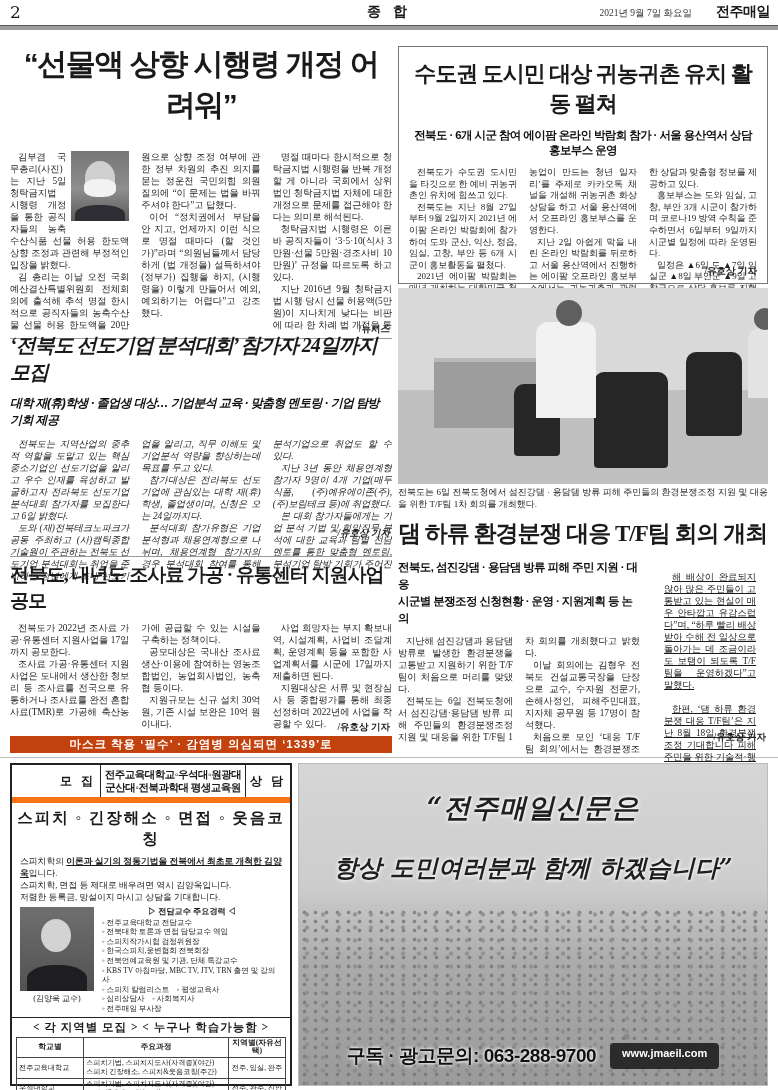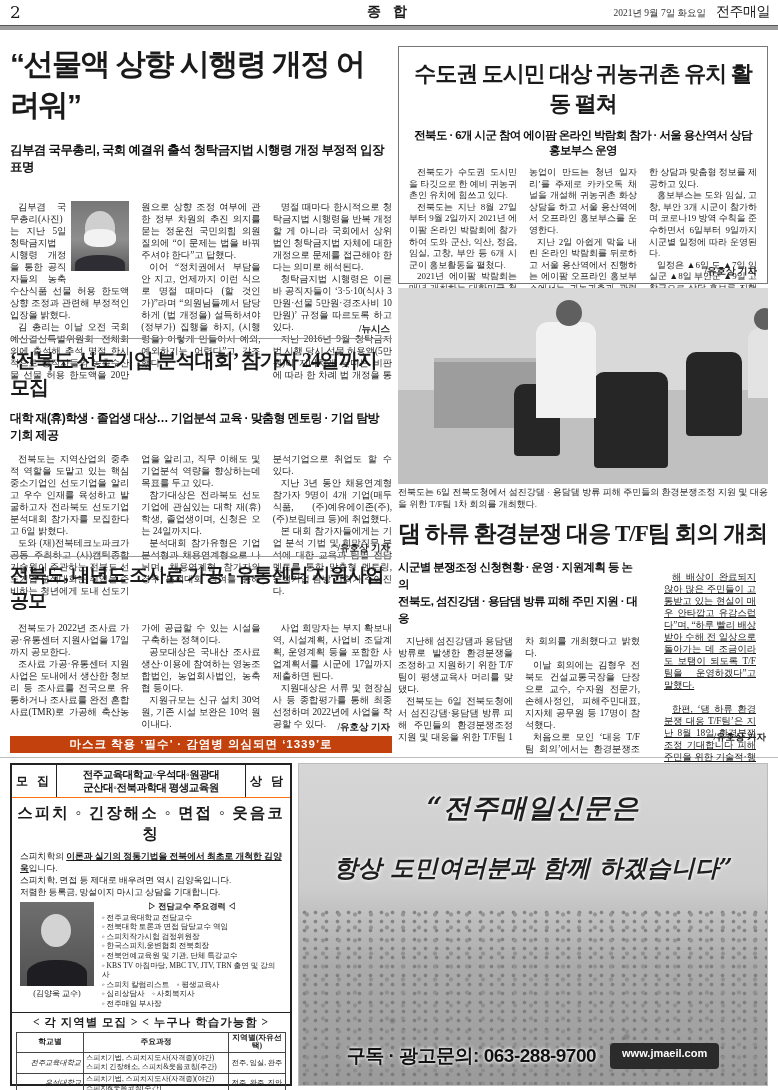--- a/index.html
+++ b/index.html
@@ -3,43 +3,43 @@
 <meta charset="utf-8">
 <style>
   html,body{margin:0;padding:0;background:#e9e9e9;}
   .page{position:relative;width:778px;height:1090px;background:#fff;margin:0 auto;
         font-family:"Liberation Serif",serif;color:#1a1a1a;overflow:hidden;}
   
   .masthead{position:absolute;top:2px;left:8px;right:8px;height:20px;}
   .mh-page{position:absolute;left:2px;bottom:0;font-size:17px;font-family:"DejaVu Serif",serif;}
   .mh-section{position:absolute;left:50%;transform:translateX(-50%);bottom:1px;
               font-family:"Liberation Sans",sans-serif;font-weight:bold;font-size:14px;letter-spacing:4px;}
-  .mh-right{position:absolute;right:0;bottom:1px;display:flex;align-items:baseline;gap:10px;}
+  .mh-right{position:absolute;right:0;bottom:1px;display:flex;align-items:baseline;gap:24px;}
   .mh-date{font-size:9.5px;color:#333;}
-  .mh-paper{font-family:"Liberation Sans",sans-serif;font-weight:normal;font-size:14px;letter-spacing:-.5px;}
+  .mh-paper{font-family:"Liberation Sans",sans-serif;font-weight:bold;font-size:14px;letter-spacing:-.5px;}
   .mh-rule{position:absolute;top:25px;left:0;width:778px;height:4px;background:#9d9d9d;border-top:1px solid #555;}
   .hr{position:absolute;height:1px;background:#999;}
   
   .headline-sans{font-family:"Liberation Sans",sans-serif;font-weight:bold;letter-spacing:-1.5px;}
   .headline-serif{font-family:"Liberation Serif",serif;font-weight:bold;letter-spacing:-1px;}
   .subhead{font-family:"Liberation Sans",sans-serif;font-weight:bold;font-size:12px;letter-spacing:-.6px;color:#111;}
   .body-cols{column-gap:12px;font-size:9.3px;line-height:12px;text-align:justify;overflow:hidden;color:#222;}
   .body-cols p{margin:0;text-indent:8px;}
   .byline{position:absolute;font-size:9.5px;font-weight:bold;color:#222;}
   
   .art1{position:absolute;left:10px;top:40px;width:382px;height:298px;}
-  .art1 .hl{font-size:30px;text-align:left;margin-top:4px;}
+  .art1 .hl{font-size:30px;text-align:center;margin-top:4px;}
   .art1 .sh{margin-top:16px;font-size:12.5px;}
   .art1 .body-cols{margin-top:25px;height:186px;column-count:3;}
   .portrait{float:right;width:58px;height:70px;margin:0 0 4px 5px;background:linear-gradient(#777 0%,#8e8e8e 55%,#5a5a5a 100%);position:relative;overflow:hidden;}
   .portrait .face{position:absolute;left:14px;top:10px;width:30px;height:34px;border-radius:50% 50% 45% 45%;background:#cfcfcf;}
   .portrait .mask{position:absolute;left:13px;top:28px;width:32px;height:18px;border-radius:40%;background:#f2f2f2;}
   .portrait .suit{position:absolute;left:4px;bottom:-4px;width:50px;height:20px;border-radius:45% 45% 0 0;background:#2d2d33;}
   
-  .art2{position:absolute;left:10px;top:347px;width:382px;height:208px;}
+  .art2{position:absolute;left:10px;top:332px;width:382px;height:208px;font-style:italic;}
   .art2 .hl{font-size:20px;}
   .art2 .sh{margin-top:9px;font-size:12px;}
   .art2 .body-cols{margin-top:9px;height:148px;column-count:3;}
   .art3{position:absolute;left:10px;top:562px;width:382px;height:168px;}
   .art3 .hl{font-size:19px;}
   .art3 .sh{margin-top:8px;font-size:11.5px;}
   .art3 .body-cols{margin-top:8px;height:112px;column-count:3;}
   
   .banner{position:absolute;left:10px;top:736px;width:382px;height:17px;background:#c2410c;
           color:#fff;font-family:"Liberation Sans",sans-serif;font-weight:bold;font-size:11.5px;
@@ -62,41 +62,41 @@
   .dam{position:absolute;left:398px;top:518px;width:370px;height:228px;}
   .dam .hl{font-size:23px;letter-spacing:-1px;}
   .dam-grid{display:grid;grid-template-columns:242px 116px;column-gap:12px;margin-top:10px;height:182px;}
   .dam-left .sh{font-size:11.5px;line-height:17px;}
   .dam-left .body-cols{margin-top:8px;height:128px;column-count:2;}
   .dam-right{font-size:9.3px;line-height:12px;text-align:justify;overflow:hidden;}
   .dam-right p{margin:12px;text-indent:8px;text-decoration:underline;}
   .caption{position:absolute;left:398px;top:487px;width:370px;font-size:9px;line-height:11.5px;color:#222;text-align:justify;}
   
   .adL{position:absolute;left:10px;top:763px;width:282px;height:323px;border:2px solid #222;box-sizing:border-box;background:#fff;font-family:"Liberation Serif",serif;}
-  .adL-head{display:grid;grid-template-columns:44px 1fr 44px;border-bottom:1px solid #f97316;}
+  .adL-head{display:grid;grid-template-columns:44px 1fr 44px;border-bottom:6px solid #f97316;padding-left:44px;}
   .adL-head>div{padding:3px 2px;text-align:center;font-weight:bold;}
   .adL-head .c1,.adL-head .c3{font-size:12px;letter-spacing:3px;display:flex;align-items:center;justify-content:center;}
   .adL-head .c2{border-left:1px solid #222;border-right:1px solid #222;font-family:"Liberation Sans",sans-serif;font-size:10.5px;line-height:13px;letter-spacing:-.5px;}
   .adL-title{text-align:center;font-size:15.5px;font-weight:bold;letter-spacing:2px;padding:5px 0 3px;}
   .adL-intro{padding:2px 8px 4px;font-size:8.8px;line-height:12px;}
   .adL-intro .em{font-weight:bold;text-decoration:underline;}
   .adL-mid{display:flex;padding:0 8px;gap:8px;}
   .adL-photo{width:74px;height:84px;background:linear-gradient(#6f6f6f,#515151);position:relative;overflow:hidden;flex:none;}
   .adL-photo .face{position:absolute;left:21px;top:12px;width:30px;height:33px;border-radius:50%;background:#d3d3d3;}
   .adL-photo .suit{position:absolute;left:7px;bottom:-4px;width:60px;height:30px;border-radius:45% 45% 0 0;background:#1d1d22;}
   .adL-photo-cap{text-align:center;font-size:8px;margin-top:2px;}
   .adL-cred{font-size:7.6px;line-height:9.6px;flex:1;}
   .adL-cred .t{text-align:center;font-weight:bold;font-size:8.2px;margin-bottom:1px;}
   .adL-cred p{margin:0;}
   .adL-cred p::before{content:"◦ ";}
   .adL-recruit{text-align:center;font-weight:bold;font-size:11.5px;letter-spacing:1px;border-top:1px solid #222;margin-top:3px;padding:2px 0;}
   .adL table{width:calc(100% - 8px);margin:0 4px;border-collapse:collapse;font-size:7.2px;line-height:8.8px;}
   .adL th,.adL td{border:1px solid #444;padding:1px 2px;}
   .adL th{font-size:7.8px;}
-  .adL td:nth-child(1){width:62px;text-align:right;font-style:italic;}
+  .adL td:nth-child(1){width:62px;text-align:left;}
   .adL td:nth-child(2){white-space:pre-line;}
   .adL td:nth-child(3){width:52px;text-align:center;}
   
   .adR{position:absolute;left:298px;top:763px;width:470px;height:323px;overflow:hidden;border:1px solid #bbb;box-sizing:border-box;
        background:
          radial-gradient(circle at 20% 80%, #8e8e8e 2px, transparent 4px),
          radial-gradient(circle at 70% 85%, #878787 2px, transparent 4px),
          linear-gradient(#d6d6d6 0%, #cdcdcd 38%, #ababab 62%, #9a9a9a 100%);}
   .adR .field{position:absolute;left:0;bottom:0;width:100%;height:55%;
        background-image:radial-gradient(circle,#8a8a8a 1.6px,transparent 2.6px),radial-gradient(circle,#747474 1.3px,transparent 2.3px);
@@ -122,21 +122,20 @@
     <div class="mh-section">종 합</div>
     <div class="mh-right">
       <span class="mh-date">2021년 9월 7일 화요일</span>
       <span class="mh-paper">전주매일</span>
     </div>
   </div>
   <div class="mh-rule"></div>
 
   <div class="art1">
     <div class="hl headline-sans">“선물액 상향 시행령 개정 어려워”</div>
-    <div class="sh subhead">김부겸 국무총리, 국회 예결위 출석 청탁금지법 시행령 개정 부정적 입장 표명</div>
     <div class="body-cols">
       <span class="portrait">
         <span class="face"></span>
         <span class="mask"></span>
         <span class="suit"></span>
       </span>
     <p>김부겸 국무총리(사진)는 지난 5일 청탁금지법 시행령 개정을 통한 공직자들의 농축수산식품 선물 허용 한도액 상향 조정과 관련해 부정적인 입장을 밝혔다.</p>
         <p>김 총리는 이날 오전 국회 예산결산특별위원회 전체회의에 출석해 추석 명절 한시적으로 공직자들의 농축수산물 선물 허용 한도액을 20만원으로 상향 조정 여부에 관한 정부 차원의 추진 의지를 묻는 정운천 국민의힘 의원 질의에 “이 문제는 법을 바꿔 주셔야 한다”고 답했다.</p>
         <p>이어 “정치권에서 부담을 안 지고, 언제까지 이런 식으로 명절 때마다 (할 것인가)”라며 “의원님들께서 담당하게 (법 개정을) 설득하셔야 (정부가) 집행을 하지, (시행령을) 이렇게 만들어서 예외, 예외하기는 어렵다”고 강조했다.</p>
         <p>명절 때마다 한시적으로 청탁금지법 시행령을 반복 개정할 게 아니라 국회에서 상위법인 청탁금지법 자체에 대한 개정으로 문제를 접근해야 한다는 의미로 해석된다.</p>
@@ -203,24 +202,24 @@
     <div class="ph-head" style="left:158px;top:12px;width:26px;height:26px;"></div>
     <div class="ph-person" style="left:350px;top:40px;width:40px;height:70px;background:#e3e3e3;"></div>
     <div class="ph-head" style="left:356px;top:20px;width:22px;height:22px;"></div>
   </div>
   <div class="caption">전북도는 6일 전북도청에서 섬진강댐 · 용담댐 방류 피해 주민들의 환경분쟁조정 지원 및 대응을 위한 T/F팀 1차 회의를 개최했다.</div>
 
   <div class="dam">
     <div class="hl headline-serif">댐 하류 환경분쟁 대응 T/F팀 회의 개최</div>
     <div class="dam-grid">
       <div class="dam-left">
+        <div class="sh subhead">전북도, 섬진강댐 · 용담댐 방류 피해 주민 지원 · 대응</div>
         <div class="sh subhead">시군별 분쟁조정 신청현황 · 운영 · 지원계획 등 논의</div>
-        <div class="sh subhead">전북도, 섬진강댐 · 용담댐 방류 피해 주민 지원 · 대응</div>
         <div class="body-cols">
-            <p>지난해 섬진강댐과 용담댐 방류로 발생한 환경분쟁을 조정하고 지원하기 위한 T/F팀이 평생교육사 머리를 맞댔다.</p>
+            <p>지난해 섬진강댐과 용담댐 방류로 발생한 환경분쟁을 고통받고 지원하기 위한 T/F팀이 처음으로 머리를 맞댔다.</p>
             <p>전북도는 6일 전북도청에서 섬진강댐·용담댐 방류 피해 주민들의 환경분쟁조정 지원 및 대응을 위한 T/F팀 1차 회의를 개최했다고 밝혔다.</p>
             <p>이날 회의에는 김형우 전북도 건설교통국장을 단장으로 교수, 수자원 전문가, 손해사정인, 피해주민대표, 지자체 공무원 등 17명이 참석했다.</p>
             <p>처음으로 모인 ‘대응 T/F팀 회의’에서는 환경분쟁조정 제도 설명과 시군별 분쟁조정 신청현황, T/F팀 운영 및 지원계획 등에 관한 논의가 오갔다.</p>
           </div>
       </div>
       <div class="dam-right">
           <p>해 배상이 완료되지 않아 많은 주민들이 고통받고 있는 현실이 매우 안타깝고 유감스럽다”며, “하루 빨리 배상받아 수해 전 일상으로 돌아가는 데 조금이라도 보탬이 되도록 T/F팀을 운영하겠다”고 말했다.</p>
           <p>한편, ‘댐 하류 환경분쟁 대응 T/F팀’은 지난 8월 18일 환경분쟁조정 기대합니다 피해 주민을 위한 기술적·행정적 지원을 목적으로 구성했다.</p>
           <p>섬진강·용담댐 하류 피해 5개 시군인 남원시(8. 17), 임실군(8. 26), 순창군(9. 6), 무주군(8. 13), 진안군(8. 18)은 최근 모두 환경분쟁 조정신청을 마친 바 있다.</p>
         </div>

